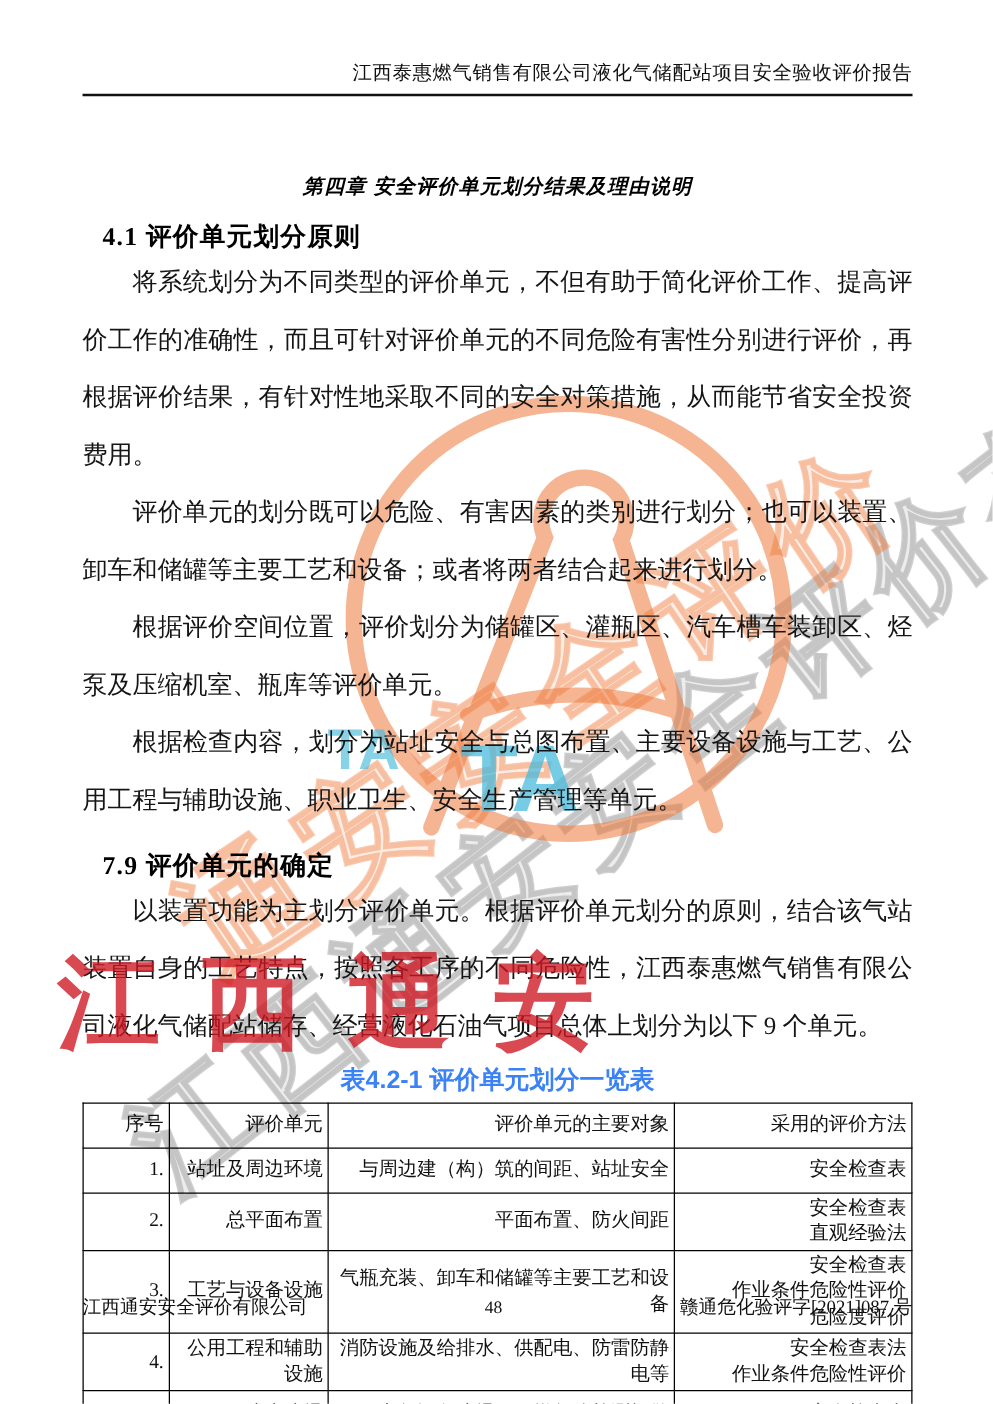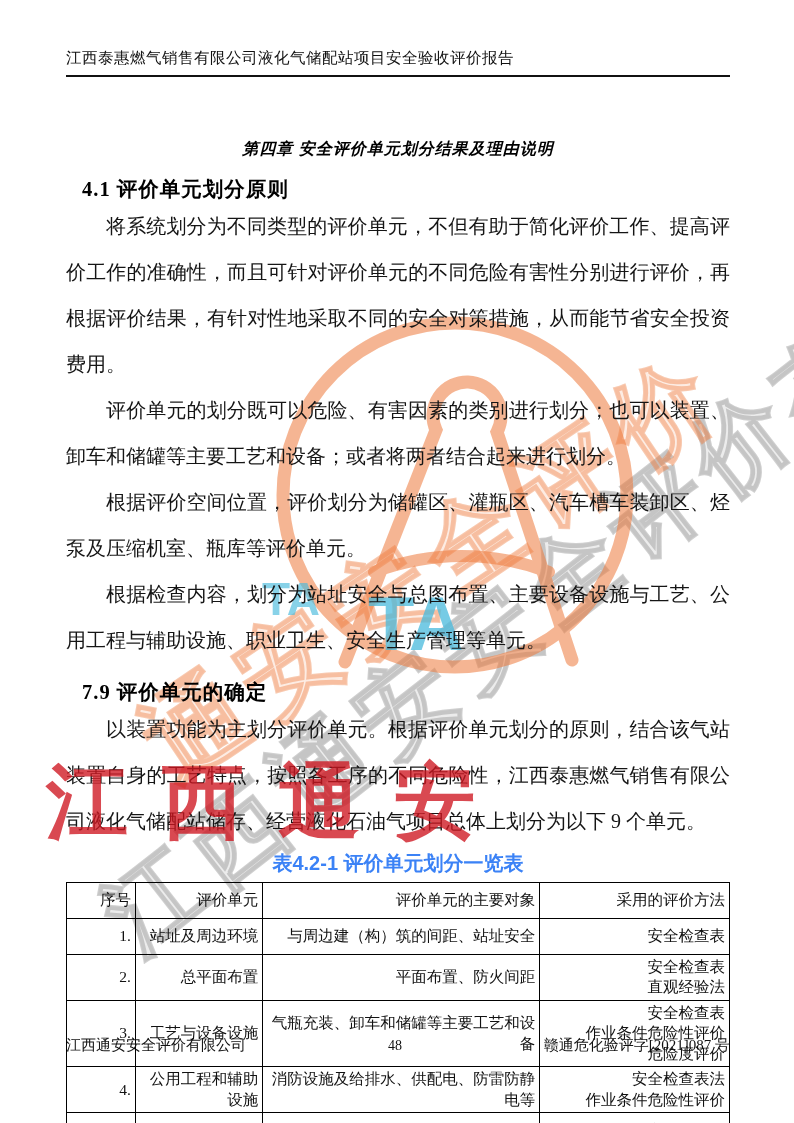--- a/index.html
+++ b/index.html
@@ -43,21 +43,21 @@
     position:absolute;left:46px;top:748px;
     font-family:"Liberation Sans","DejaVu Sans",sans-serif;font-weight:bold;
     font-size:82px;letter-spacing:34px;white-space:nowrap;
     color:rgba(206,22,32,0.78);
   }
 
   
   .content{position:relative;z-index:1;padding:0 64px 0 66px;}
   .doc-header{padding-top:48px;border-bottom:2.5px solid #111;}
   .doc-header-title{
-    text-align:left;font-size:15.5px;letter-spacing:0.5px;
+    text-align:right;font-size:15.5px;letter-spacing:0.5px;
     padding-bottom:6px;color:#111;
   }
   .chapter-title{
     margin-top:62px;text-align:center;
     font-family:"Liberation Sans","DejaVu Sans",sans-serif;
     font-weight:bold;font-size:16px;color:#000;letter-spacing:1px;font-style:italic;
   }
   .section-heading{
     margin-top:15px;font-weight:bold;font-size:20.5px;color:#000;
     font-family:"Liberation Serif","DejaVu Serif",serif;letter-spacing:1px;margin-left:16px;

